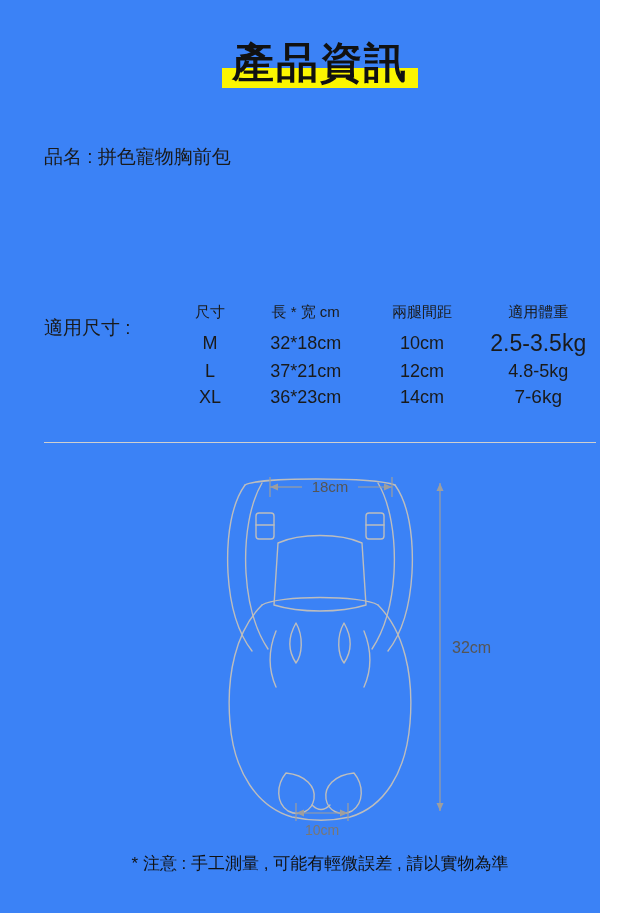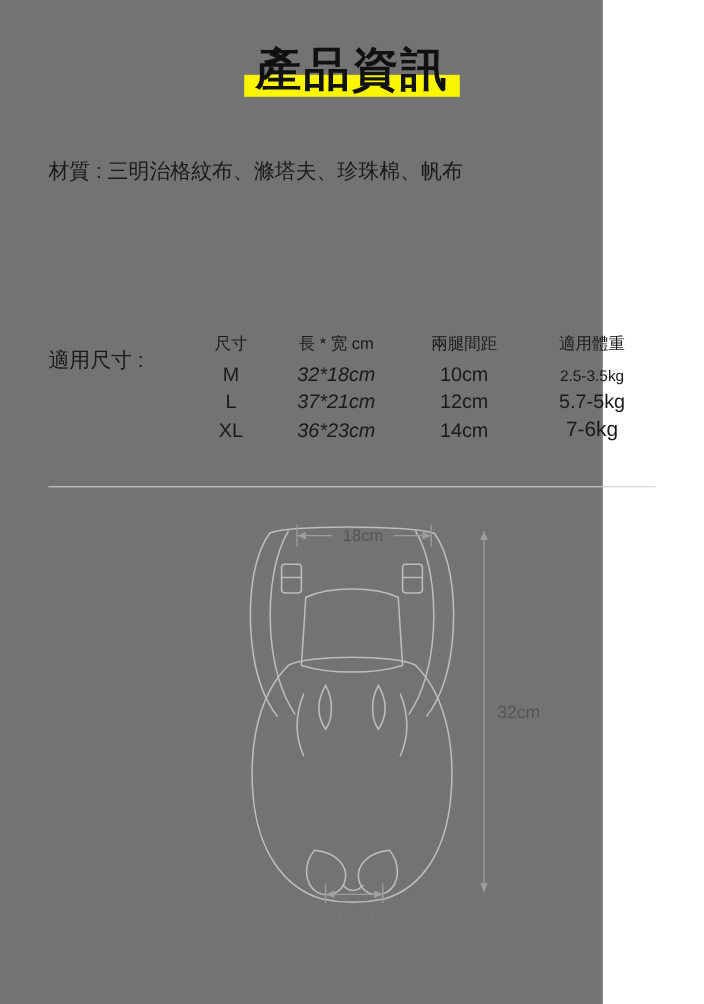--- a/index.html
+++ b/index.html
@@ -10,23 +10,23 @@
   body {
     width: 640px;
     height: 913px;
     position: relative;
     font-family: "Liberation Sans", "DejaVu Sans", sans-serif;
     color: #1a1a1a;
     overflow: hidden;
   }
   .page {
     position: relative;
-    width: 548px;
+    width: 600px;
     height: 913px;
-    background: #737373;
+    background: #3b82f6;
   }
 
   
   .title-wrap {
     position: absolute;
     top: 38px;
     left: 0;
     width: 640px;
     text-align: center;
   }
@@ -93,25 +93,25 @@
     text-align: center;
     white-space: nowrap;
   }
   .size-table td {
     font-size: 18px;
     padding: 2px 0;
     text-align: center;
     white-space: nowrap;
   }
   .size-table td.col-size { width: 66px; }
-  .size-table td.col-dim { width: 120px; font-style: italic; }
+  .size-table td.col-dim { width: 120px; }
   .size-table td.col-gap { width: 106px; }
   .size-table td.col-weight { width: 120px; }
   
-  .size-table tr.r0 td.col-weight { font-size: 14px; }
+  .size-table tr.r0 td.col-weight { font-size: 23px; }
   .size-table tr.r1 td.col-weight { font-size: 18px; }
   .size-table tr.r2 td.col-weight { font-size: 19px; }
 
   
   .divider {
     position: absolute;
     top: 442px;
     left: 44px;
     width: 552px;
     height: 1px;
@@ -145,21 +145,21 @@
 <div class="page">
 
   <div class="title-wrap">
     <div class="title">
       <span class="hl"></span>
       <span class="txt">產品資訊</span>
     </div>
   </div>
 
   <div class="specs">
-    <div class="spec-line">材質 : 三明治格紋布、滌塔夫、珍珠棉、帆布</div>
+    <div class="spec-line">品名 : 拼色寵物胸前包</div>
   </div>
 
   <div class="size-block">
     <div class="size-label">適用尺寸 :</div>
     <table class="size-table">
       <thead>
         <tr>
           <th>尺寸</th>
           <th>長 * 宽 cm</th>
           <th>兩腿間距</th>
@@ -170,21 +170,21 @@
         <tr class="r0">
           <td class="col-size">M</td>
           <td class="col-dim">32*18cm</td>
           <td class="col-gap">10cm</td>
           <td class="col-weight">2.5-3.5kg</td>
         </tr>
         <tr class="r1">
           <td class="col-size">L</td>
           <td class="col-dim">37*21cm</td>
           <td class="col-gap">12cm</td>
-          <td class="col-weight">5.7-5kg</td>
+          <td class="col-weight">4.8-5kg</td>
         </tr>
         <tr class="r2">
           <td class="col-size">XL</td>
           <td class="col-dim">36*23cm</td>
           <td class="col-gap">14cm</td>
           <td class="col-weight">7-6kg</td>
         </tr>
       </tbody>
     </table>
   </div>
@@ -245,14 +245,15 @@
         <line x1="296" y1="348" x2="296" y2="366"></line>
         <line x1="348" y1="348" x2="348" y2="366"></line>
         <line x1="296" y1="358" x2="348" y2="358"></line>
         <path d="M296,358 l8,-3.5 v7 z" fill="#9e9e9e" stroke="none"></path>
         <path d="M348,358 l-8,-3.5 v7 z" fill="#9e9e9e" stroke="none"></path>
       </g>
       <text x="322" y="380" font-family="Liberation Sans, sans-serif" font-size="14" fill="#777" text-anchor="middle">10cm</text>
     </svg>
   </div>
 
+  <div class="note">* 注意 : 手工測量 , 可能有輕微誤差 , 請以實物為準</div>
 
 </div>
 
 </body></html>

